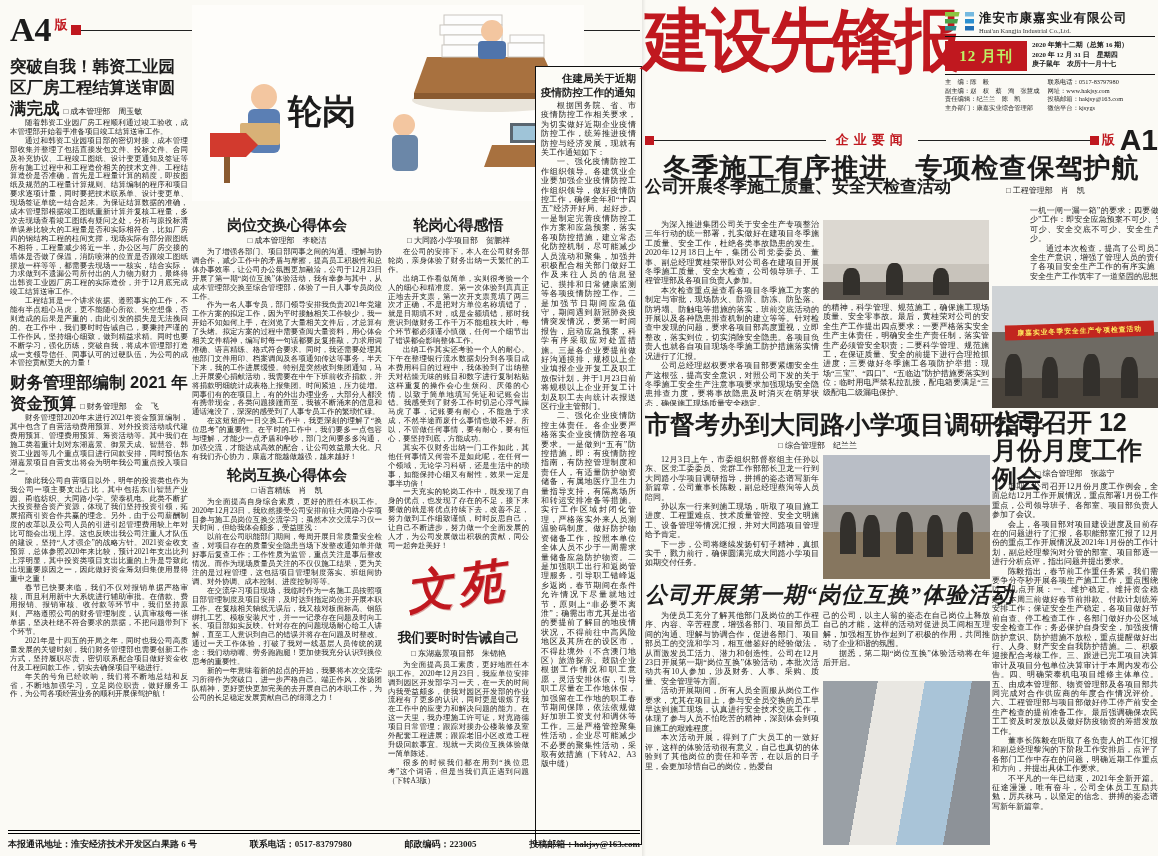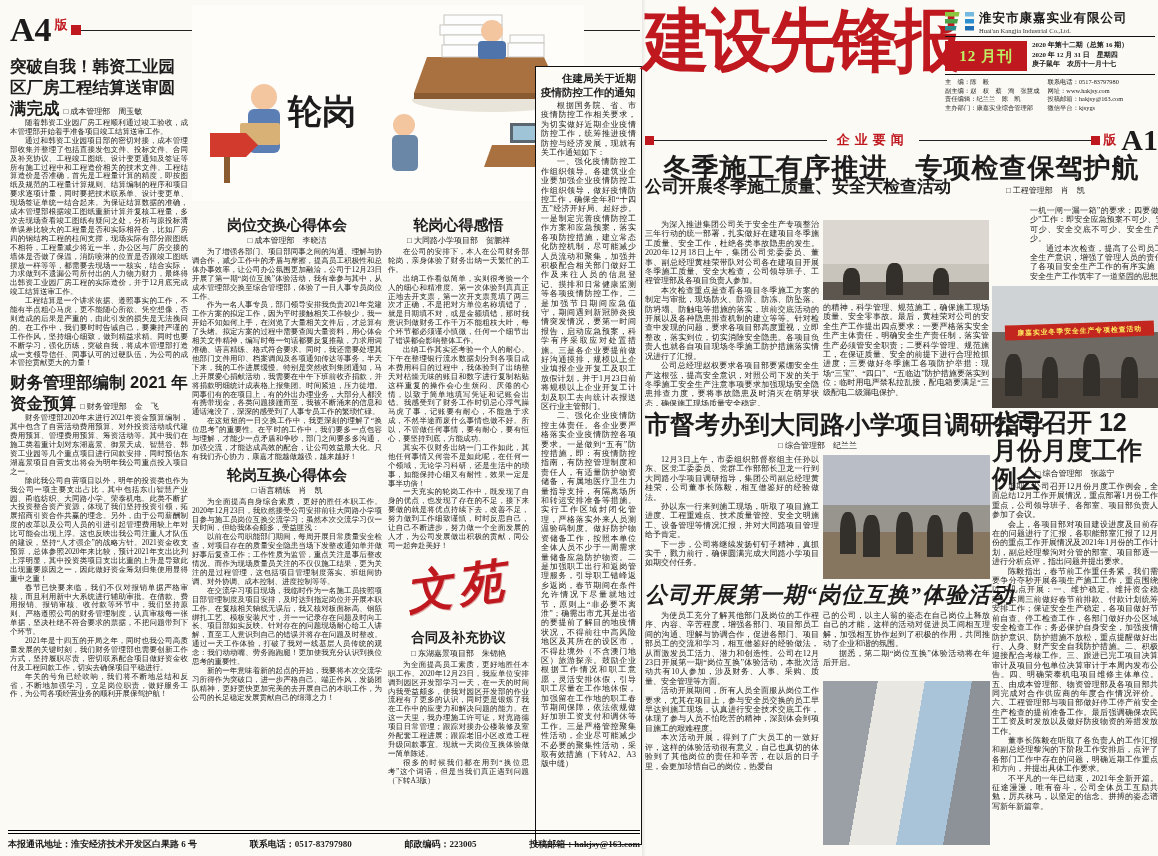--- a/index.html
+++ b/index.html
@@ -51,21 +51,21 @@
   .company-en{font-size:6.5px;color:#333;}
   .issue-row{display:flex;margin-top:4px;align-items:stretch;border-bottom:1.5px solid #111;padding-bottom:3px;}
   .issue-box{background:#c0181f;color:#bef264;font-weight:bold;font-size:15px;
              display:flex;align-items:center;justify-content:center;width:82px;height:30px;flex:none;letter-spacing:1px;}
   .issue-info{margin-left:5px;font-size:7px;font-weight:bold;line-height:9.5px;white-space:nowrap;}
   .editors-row{display:flex;margin-top:3px;gap:8px;}
   .ed-col{font-size:6.3px;line-height:8.6px;white-space:nowrap;}
   
   .a1-section{left:0;top:127px;width:513px;height:26px;display:flex;align-items:center;}
   .a1-sec-label{font-size:13px;font-weight:bold;letter-spacing:5px;margin:0 10px;white-space:nowrap;}
-  .a1-pg{font-size:30px;font-weight:bold;font-family:Liberation Serif, serif;line-height:30px;margin-left:2px;}
+  .a1-pg{font-size:30px;font-weight:bold;font-family:Liberation Sans, sans-serif;line-height:30px;margin-left:2px;}
   .w-headline{left:0;top:150px;width:513px;text-align:center;font-family:"Liberation Sans",sans-serif;
               font-weight:bold;font-size:27px;letter-spacing:1px;white-space:nowrap;}
   .w-subrow{left:0;top:175px;width:513px;display:flex;align-items:flex-end;}
   .w-subhead{font-family:"Liberation Sans",sans-serif;font-weight:bold;font-size:17px;white-space:nowrap;}
   .w-byline{font-size:8px;margin-left:55px;margin-bottom:2px;white-space:nowrap;}
   .w-col1{left:0;top:220px;width:174px;height:186px;}
   .w-photo1{left:178px;top:220px;width:166px;height:80px;
             background:linear-gradient(180deg,#dcd8d1 0 55%,#c8c3bb 55% 78%,#5c564f 78% 100%);}
   .w-col2{left:178px;top:303px;width:166px;height:104px;}
   .w-col3a{left:347px;top:206px;width:166px;height:77px;margin-left:38px;}
@@ -188,21 +188,21 @@
       <div class="bt4">
           <p>在公司的安排下，本人在公司财务部轮岗，亲身体验了财务出纳一天繁忙的工作。</p>
           <p>出纳工作看似简单，实则很考验一个人的细心和精准度。第一次体验到真真正正地去开支票，第一次开支票竟填了两三次才正确，不是把对方单位名称填错了，就是日期填不对，或是金额填错，那时我意识到做财务工作千万不能粗枝大叶，每个环节都必须谨小慎微，任何一个细节出了错误都会影响整体工作。</p>
           <p>出纳工作其实还考验一个人的耐心。下午在整理银行流水数据划分到各项目成本费用科目的过程中，我体验到了出纳整天对枯燥无味的账目和数字进行复制粘贴这样重复的操作会心生烦闷、厌倦的心情，以致于简单地填写凭证和记账会出错。我感受到了财务工作时切忌心浮气躁马虎了事，记账要有耐心，不能急于求成，不然半途而废什么事情也做不好。所以，不管做任何事情，要有耐心，要有恒心，要坚持到底，方能成功。</p>
           <p>其实不仅财务出纳一门工作如此，其他任何事情又何尝不是如此呢，在任何一个领域，无论学习科研，还是生活中的琐事，如能保持心细又有耐性，效果一定是事半功倍！</p>
           <p>一天充实的轮岗工作中，既发现了自身的优点，也发现了存在的不足，接下来要做的就是将优点持续下去，改善不足，努力做到工作细致谨慎，时时反思自己，让自己不断进步，努力做一个全面发展的人才，为公司发展做出积极的贡献，同公司一起奔赴美好！</p>
         </div>
     </div>
     <div class="wenyuan">文苑</div>
     <div>
-      <div class="t-md" style="font-size:13.5px">合同及补充协议</div>
+      <div class="t-md" style="font-size:13.5px">我们要时时告诫自己</div>
       <div class="byline">□ 东湖嘉景项目部　朱锦艳</div>
       <div class="bt4">
           <p>为全面提高员工素质，更好地胜任本职工作。2020年12月23日，我应单位安排调到园区开发部学习一天，在一天的时间内我受益颇多，使我对园区开发部的作业流程有了更多的认识，同时更是锻炼了我在工作中的应变力和解决问题的能力。在这一天里，我办理施工许可证，对克路德项目日常管理；跟踪对接办公楼装修及室外配套工程进展；跟踪老旧小区改造工程升级回款事宜。现就一天岗位互换体验做一简单陈述。</p>
           <p>很多的时候我们都在用到“换位思考”这个词语，但是当我们真正遇到问题（下转A3版）</p>
         </div>
     </div>
   </div>
 
   <div class="abs a4-notice clip">
     <div class="notice-title">住建局关于近期疫情防控工作的通知</div>
@@ -300,21 +300,21 @@
     <div class="banner">康嘉实业冬季安全生产专项检查活动</div>
     <span class="ph-fig" style="left:8%;bottom:10%"></span>
       <span class="ph-fig" style="left:30%;bottom:8%"></span>
     <span class="ph-fig" style="left:55%;bottom:10%"></span>
       <span class="ph-fig" style="left:78%;bottom:8%"></span>
   </div>
 
   <div class="abs d-headline">市督考办到大同路小学项目调研指导</div>
   <div class="abs d-byline">□ 综合管理部　纪兰兰</div>
   <div class="abs d-col1 bt clip">
-      <p>12月3日上午，市委组织部督察组主任孙以东、区党工委委员、党群工作部部长卫龙一行到大同路小学项目调研指导，集团公司副总经理黄桂荣，公司董事长陈毅，相互借鉴好的经验做法。</p>
+      <p>12月3日上午，市委组织部督察组主任孙以东、区党工委委员、党群工作部部长卫龙一行到大同路小学项目调研指导，拼搏的姿态谱写新年新篇章，公司董事长陈毅，副总经理蔡洵等人员陪同。</p>
       <p>孙以东一行来到施工现场，听取了项目施工进度、工程重难点、技术质量管控、安全文明施工、设备管理等情况汇报，并对大同路项目管理给予肯定。</p>
       <p>下一步，公司将继续发扬钉钉子精神，真抓实干，戮力前行，确保圆满完成大同路小学项目如期交付任务。</p>
     </div>
   <div class="abs d-photo">
     <span class="ph-fig" style="left:10%;bottom:20%"></span>
       <span class="ph-fig" style="left:24%;bottom:18%"></span>
     <span class="ph-fig" style="left:44%;bottom:20%"></span>
       <span class="ph-fig" style="left:62%;bottom:18%"></span>
     <span class="ph-fig" style="left:80%;bottom:20%"></span>
   </div>

